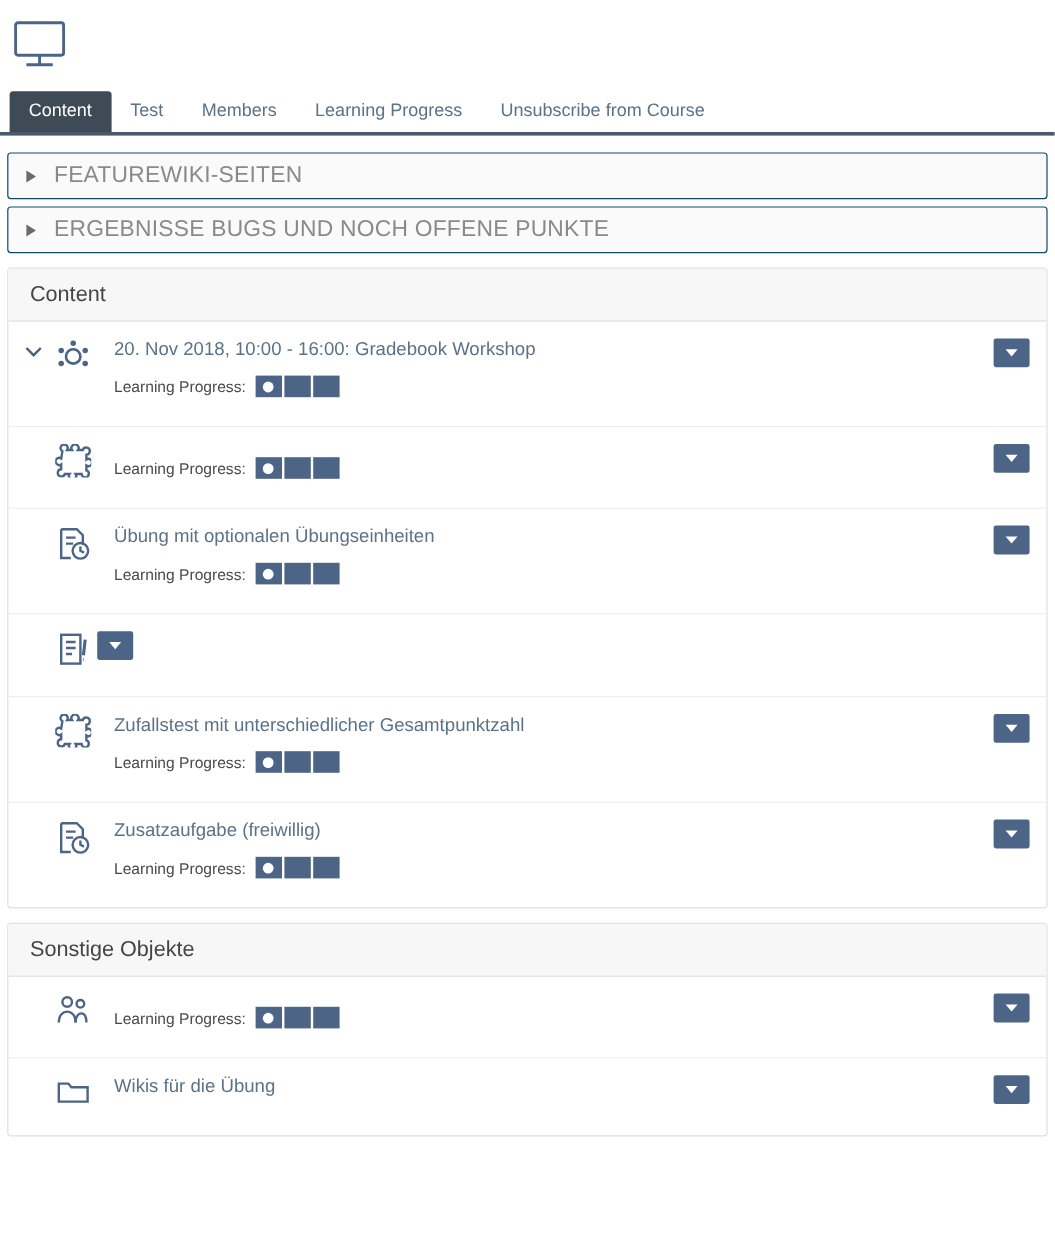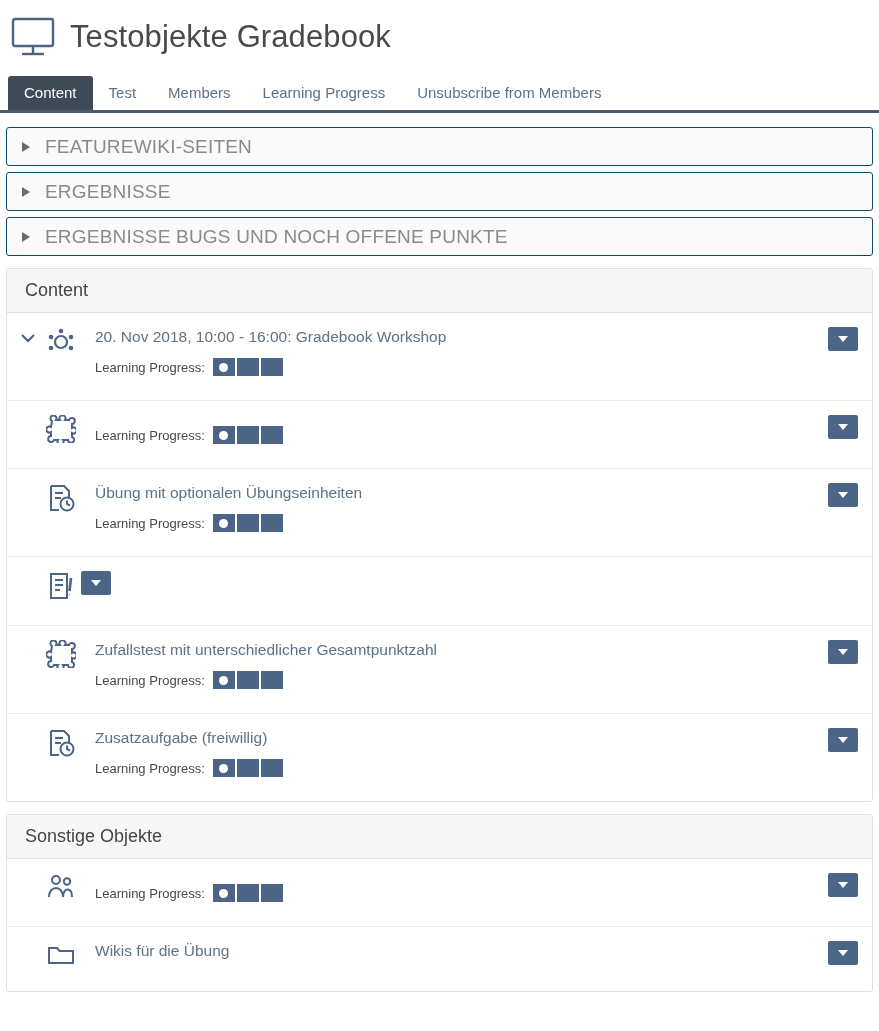--- a/index.html
+++ b/index.html
@@ -207,50 +207,41 @@
 <div>
 
   <div class="page-header">
     <span class="header-icon">
       <svg viewBox="0 0 46 46" width="46" height="46" fill="none" stroke="currentColor" stroke-width="2.4">
         <rect x="3" y="5" width="40" height="27" rx="2"></rect>
         <line x1="23" y1="32" x2="23" y2="40"></line>
         <line x1="12" y1="40" x2="34" y2="40"></line>
       </svg>
     </span>
-    <div class="page-title">Testobjekte Gradebook</div>
   </div>
 
   <div class="tabbar">
     <div class="tab active">Content</div>
     <div class="tab">Test</div>
     <div class="tab">Members</div>
     <div class="tab">Learning Progress</div>
-    <div class="tab">Unsubscribe from Members</div>
+    <div class="tab">Unsubscribe from Course</div>
   </div>
 
   <div class="acc-list">
 
     <div class="acc-bar">
       <span class="caret-right">
         <svg viewBox="0 0 12 14" width="12" height="14">
             <polygon points="2,2 2,12 10,7" fill="currentColor"></polygon>
           </svg>
       </span>
       <span class="acc-title">FEATUREWIKI-SEITEN</span>
     </div>
 
-    <div class="acc-bar">
-      <span class="caret-right">
-        <svg viewBox="0 0 12 14" width="12" height="14">
-            <polygon points="2,2 2,12 10,7" fill="currentColor"></polygon>
-          </svg>
-      </span>
-      <span class="acc-title">ERGEBNISSE</span>
-    </div>
 
     <div class="acc-bar">
       <span class="caret-right">
         <svg viewBox="0 0 12 14" width="12" height="14">
             <polygon points="2,2 2,12 10,7" fill="currentColor"></polygon>
           </svg>
       </span>
       <span class="acc-title">ERGEBNISSE BUGS UND NOCH OFFENE PUNKTE</span>
     </div>
 

